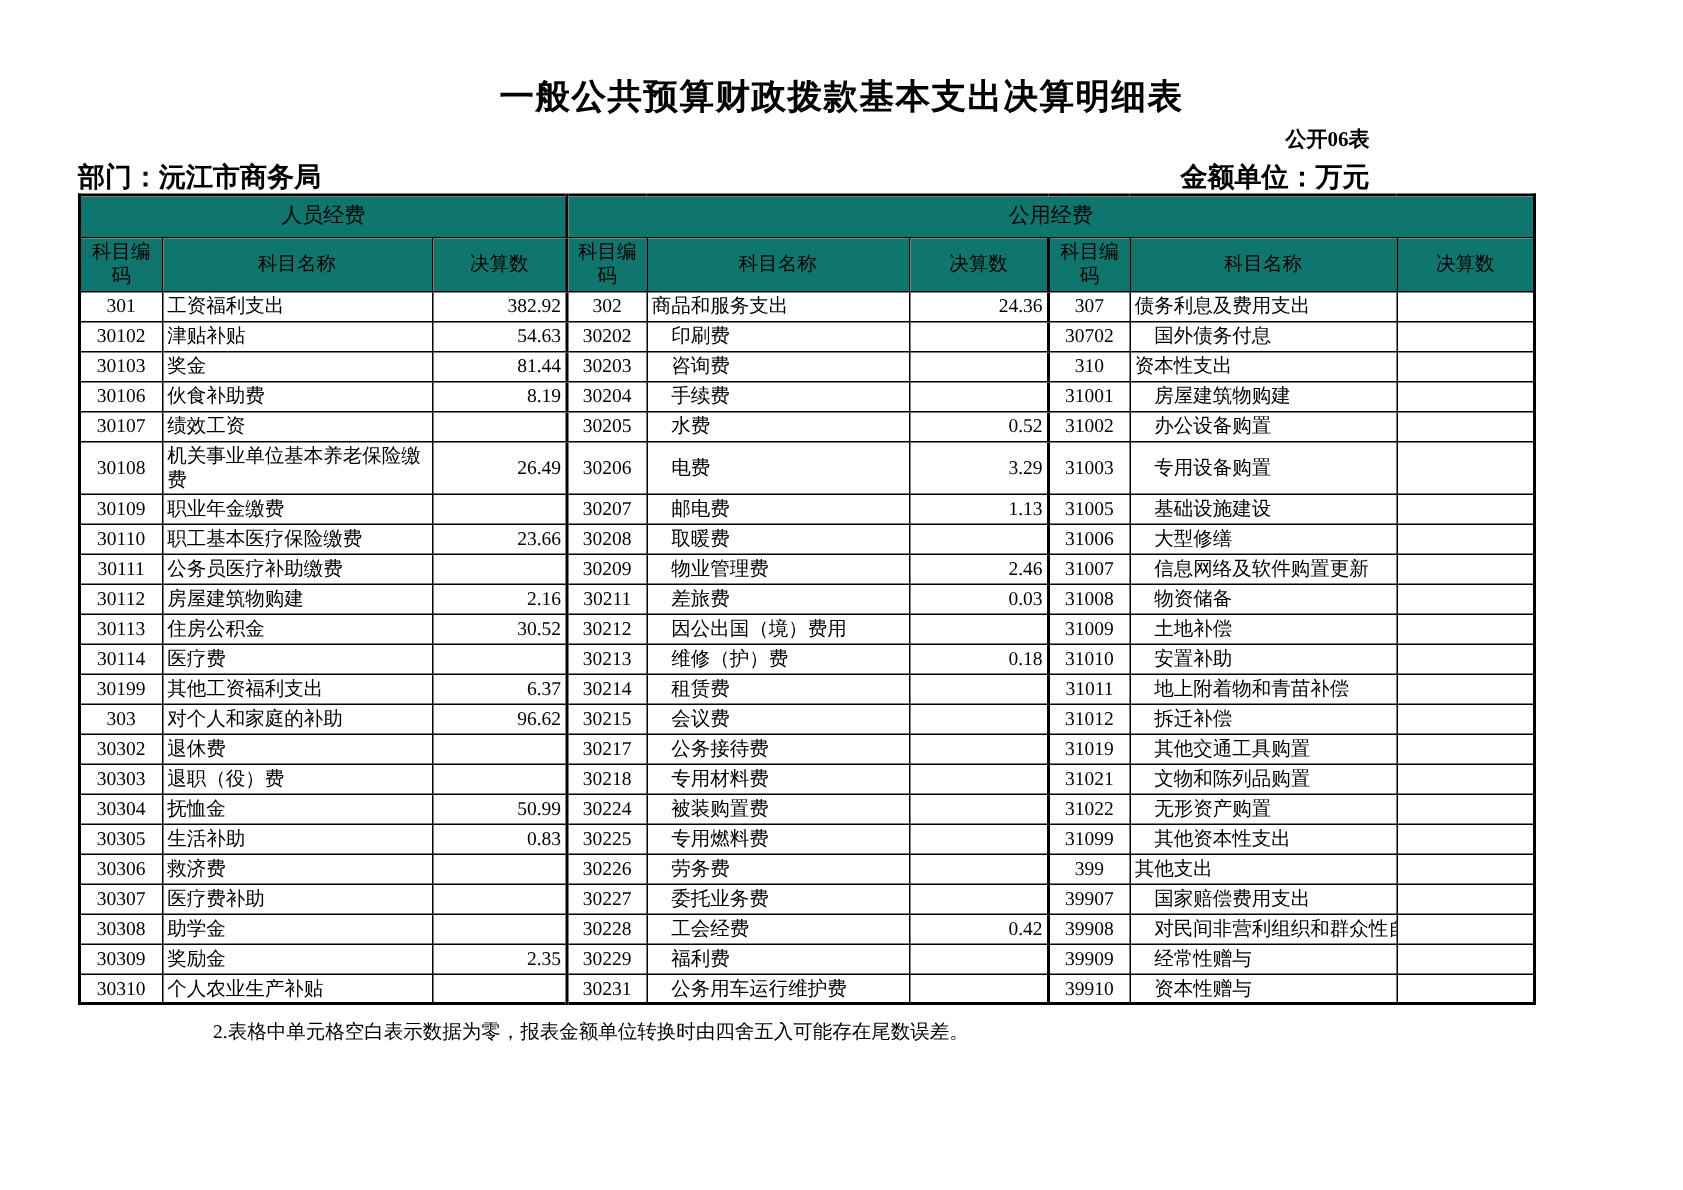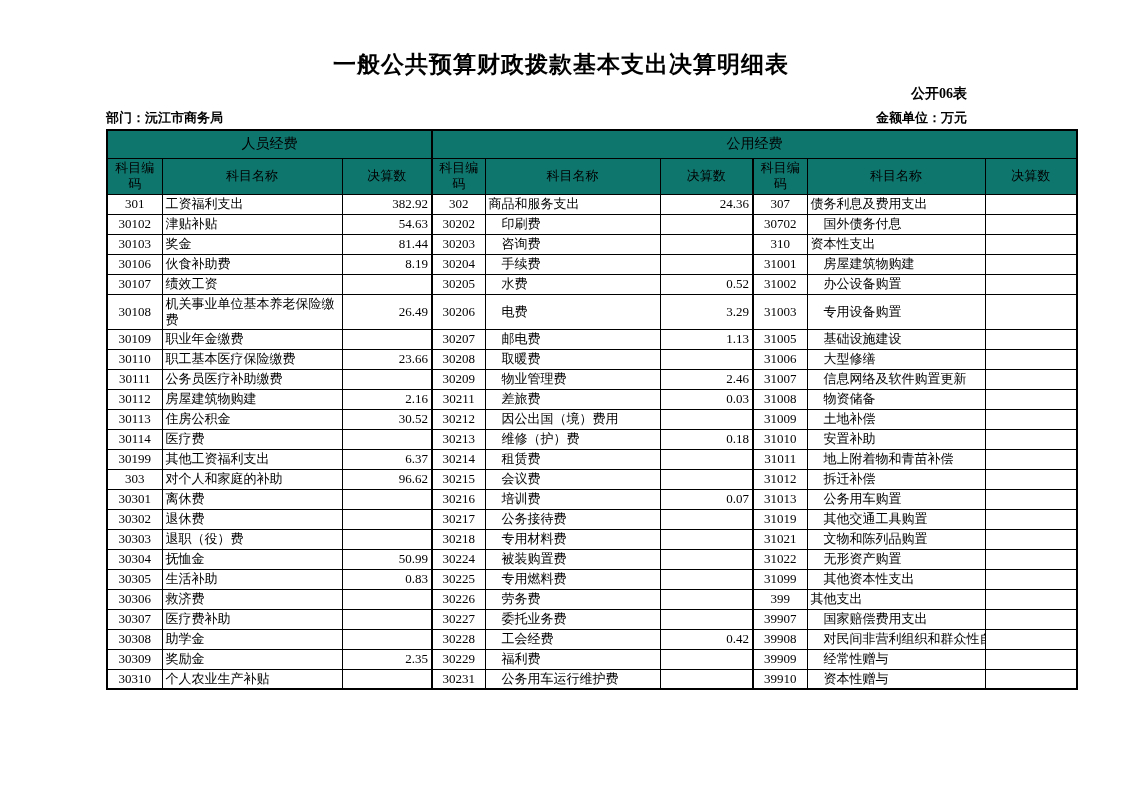--- a/index.html
+++ b/index.html
@@ -11,34 +11,34 @@
     color: #000;
   }
   .page { padding-top: 50px; }
   .title {
     text-align: center;
     font-size: 23px;
     line-height: 30px;
     font-weight: bold;
     letter-spacing: 1px;
   }
-  .content { margin-left: 106px; width: 873px; }
+  .content { margin-left: 52px; width: 873px; }
   .table-code {
     margin-top: 5px;
     text-align: right;
     padding-right: 12px;
     font-size: 14px;
     line-height: 18px;
     font-weight: bold;
   }
   .meta-row {
     margin-top: 6px;
     display: flex;
     justify-content: space-between;
-    font-size: 13px;
+    font-size: 18px;
     line-height: 18px;
     font-weight: bold;
   }
   .meta-row .unit { padding-right: 12px; }
   table.budget {
     margin-top: 2px;
     width: 970px;
     table-layout: fixed;
     border-collapse: collapse;
     border: 2px solid #000;
@@ -266,31 +266,20 @@
             <td class="name">对个人和家庭的补助</td>
             <td class="val">96.62</td>
             <td class="code sep">30215</td>
             <td class="name ind">会议费</td>
             <td class="val"></td>
             <td class="code sep">31012</td>
             <td class="name ind clip">拆迁补偿</td>
             <td class="val"></td>
           </tr>
           <tr>
-            <td class="code">30301</td>
-            <td class="name">离休费</td>
-            <td class="val"></td>
-            <td class="code sep">30216</td>
-            <td class="name ind">培训费</td>
-            <td class="val">0.07</td>
-            <td class="code sep">31013</td>
-            <td class="name ind clip">公务用车购置</td>
-            <td class="val"></td>
-          </tr>
-          <tr>
             <td class="code">30302</td>
             <td class="name">退休费</td>
             <td class="val"></td>
             <td class="code sep">30217</td>
             <td class="name ind">公务接待费</td>
             <td class="val"></td>
             <td class="code sep">31019</td>
             <td class="name ind clip">其他交通工具购置</td>
             <td class="val"></td>
           </tr>
@@ -378,15 +367,16 @@
             <td class="code sep">30231</td>
             <td class="name ind">公务用车运行维护费</td>
             <td class="val"></td>
             <td class="code sep">39910</td>
             <td class="name ind clip">资本性赠与</td>
             <td class="val"></td>
           </tr>
         </tbody>
     </table>
     <div class="notes">
+      <div class="note2">2.表格中单元格空白表示数据为零，报表金额单位转换时由四舍五入可能存在尾数误差。</div>
     </div>
   </div>
 </div>
 
 </body></html>

